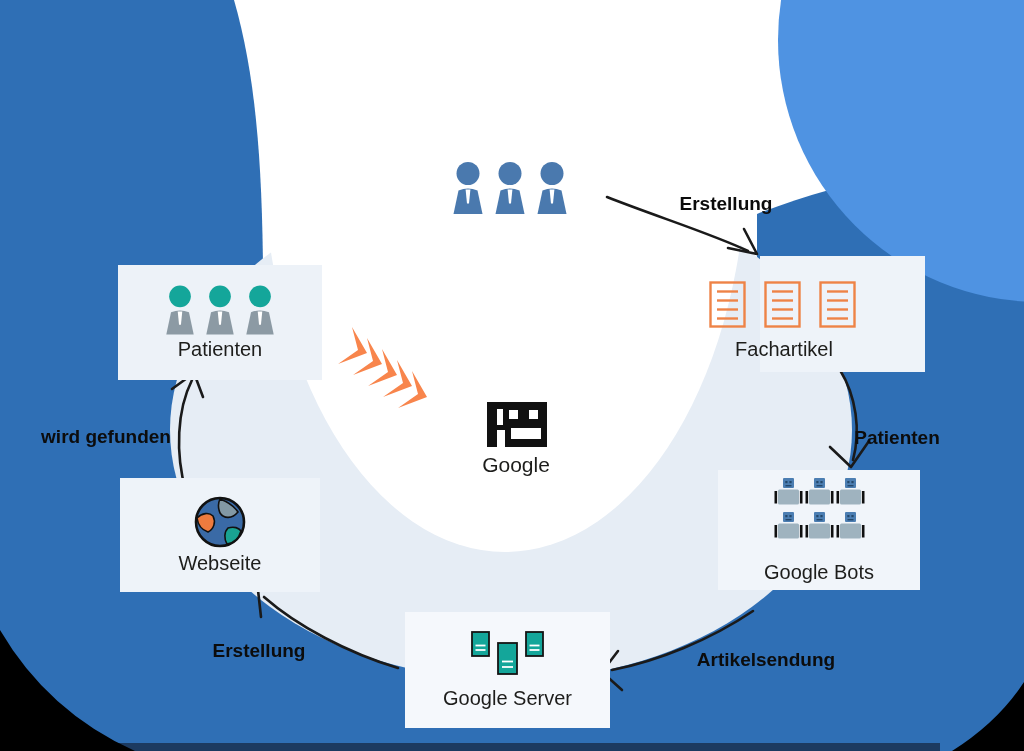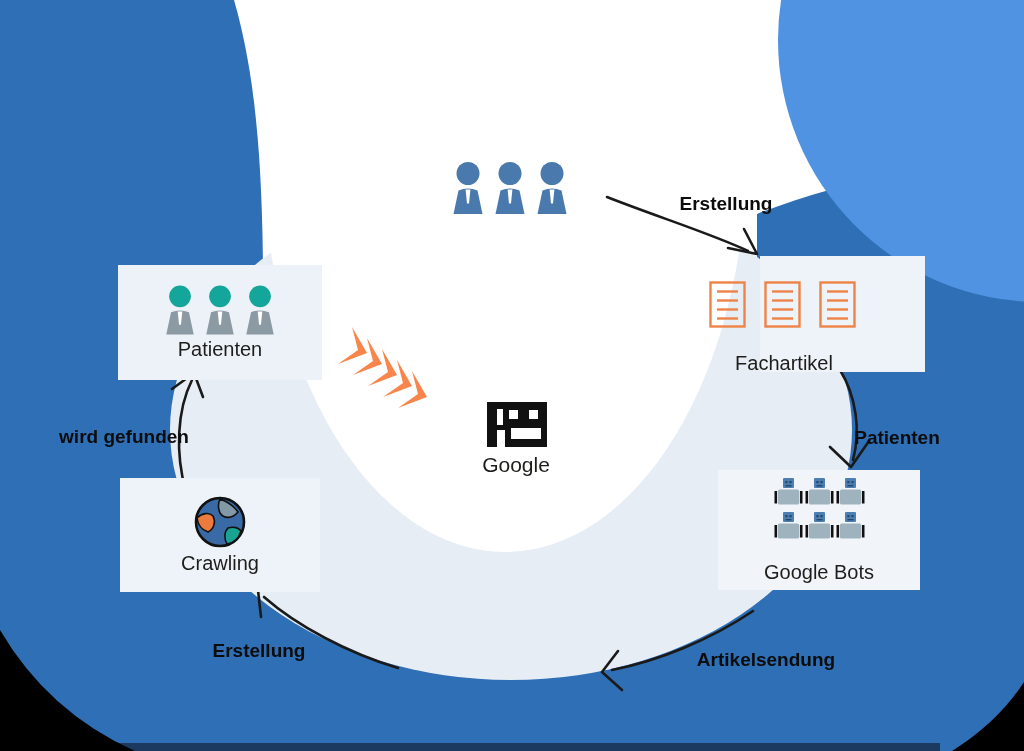--- a/index.html
+++ b/index.html
@@ -144,21 +144,21 @@
     <svg width="37" height="47" viewBox="0 0 37 47">
       <rect x="1.5" y="1.5" width="34" height="44" fill="none" stroke="var(--doc-orange,#ee8347)" stroke-width="2.4"></rect>
       <g stroke="var(--doc-orange,#ee8347)" stroke-width="2.4">
         <line x1="8" y1="10.5" x2="29" y2="10.5"></line>
           <line x1="8" y1="19.5" x2="29" y2="19.5"></line>
         <line x1="8" y1="28.5" x2="29" y2="28.5"></line>
           <line x1="8" y1="37.5" x2="29" y2="37.5"></line>
       </g>
     </svg>
   </div>
-  <div class="abs-label" style="left:784px;top:352px">Fachartikel</div>
+  <div class="abs-label" style="left:784px;top:338px">Fachartikel</div>
 
   <div class="card" style="left:718px;top:470px;width:202px;height:120px;background:#f1f5fa">
     <div class="icon-row" style="gap:2px">
       <svg width="29" height="27" viewBox="0 0 28 27">
         <rect x="8.5" y="0" width="11" height="10" rx="1" fill="#4c7eb2"></rect>
         <rect x="10.8" y="3" width="2.2" height="2.2" fill="#24486b"></rect>
           <rect x="14.9" y="3" width="2.2" height="2.2" fill="#24486b"></rect>
         <rect x="11" y="7" width="6" height="1.4" fill="#24486b"></rect>
         <rect x="0" y="13" width="2.6" height="12.5" fill="#101010"></rect>
           <rect x="25.4" y="13" width="2.6" height="12.5" fill="#101010"></rect>
@@ -208,42 +208,62 @@
           <rect x="14.9" y="3" width="2.2" height="2.2" fill="#24486b"></rect>
         <rect x="11" y="7" width="6" height="1.4" fill="#24486b"></rect>
         <rect x="0" y="13" width="2.6" height="12.5" fill="#101010"></rect>
           <rect x="25.4" y="13" width="2.6" height="12.5" fill="#101010"></rect>
         <rect x="3.5" y="11.5" width="21" height="15" rx="1.5" fill="#9fb3bf"></rect>
       </svg>
     </div>
     <div class="node-label" style="margin-top:22px">Google Bots</div>
   </div>
 
+  <div class="card" style="left:405px;top:612px;width:205px;height:116px;background:#f5f8fc">
+    <div class="icon-row" style="gap:7px">
+      <svg width="19" height="26" viewBox="0 0 19 26">
+        <rect x="1" y="1" width="17" height="24" fill="var(--teal,#14a69a)" stroke="#141414" stroke-width="1.8"></rect>
+        <line x1="4.5" y1="14.5" x2="14.5" y2="14.5" stroke="#fff" stroke-width="1.8"></line>
+        <line x1="4.5" y1="19" x2="14.5" y2="19" stroke="#fff" stroke-width="1.8"></line>
+      </svg>
+      <svg width="21" height="33" viewBox="0 0 21 33" style="margin-top:11px">
+        <rect x="1" y="1" width="19" height="31" fill="var(--teal,#14a69a)" stroke="#141414" stroke-width="1.8"></rect>
+        <line x1="5" y1="19.5" x2="16" y2="19.5" stroke="#fff" stroke-width="1.8"></line>
+        <line x1="5" y1="25" x2="16" y2="25" stroke="#fff" stroke-width="1.8"></line>
+      </svg>
+      <svg width="19" height="26" viewBox="0 0 19 26">
+        <rect x="1" y="1" width="17" height="24" fill="var(--teal,#14a69a)" stroke="#141414" stroke-width="1.8"></rect>
+        <line x1="4.5" y1="14.5" x2="14.5" y2="14.5" stroke="#fff" stroke-width="1.8"></line>
+        <line x1="4.5" y1="19" x2="14.5" y2="19" stroke="#fff" stroke-width="1.8"></line>
+      </svg>
+    </div>
+    <div class="node-label" style="margin-top:12px">Google Server</div>
+  </div>
 
   <div class="card" style="left:120px;top:478px;width:200px;height:114px;background:#eef3f9">
     <svg width="52" height="52" viewBox="0 0 52 52">
       <circle cx="26" cy="26" r="24" fill="#3a6aa6" stroke="#111" stroke-width="2.6"></circle>
       <path d="M26,3 C34,6 40,10 44,16 C38,23 30,23 26,17 C24,12 24,7 26,3 Z" fill="#8399a5" stroke="#111" stroke-width="1.6"></path>
       <path d="M3,22 C8,17 15,16 19,20 C22,26 20,33 14,36 C8,34 4,29 3,22 Z" fill="#ee7b3e" stroke="#111" stroke-width="1.6"></path>
       <path d="M34,32 C40,30 45,32 47,35 C45,42 40,47 33,48 C30,43 30,36 34,32 Z" fill="#19a392" stroke="#111" stroke-width="1.6"></path>
     </svg>
-    <div class="node-label" style="margin-top:4px">Crawling</div>
+    <div class="node-label" style="margin-top:4px">Webseite</div>
   </div>
 
   <div class="free" style="left:487px;top:402px">
     <svg width="60" height="45" viewBox="0 0 60 45">
       <rect x="0" y="0" width="60" height="45" fill="#111111"></rect>
       <rect x="10" y="7" width="6" height="16" fill="#ffffff"></rect>
       <rect x="22" y="8" width="9" height="9" fill="#ffffff"></rect>
       <rect x="42" y="8" width="9" height="9" fill="#ffffff"></rect>
       <rect x="10" y="28" width="8" height="17" fill="#ffffff"></rect>
       <rect x="24" y="26" width="30" height="11" fill="#ffffff"></rect>
     </svg>
   </div>
   <div class="abs-label" style="left:516px;top:453px;font-size:21px">Google</div>
 
   <div class="arrow-label" style="left:726px;top:194px">Erstellung</div>
   <div class="arrow-label" style="left:897px;top:428px">Patienten</div>
   <div class="arrow-label" style="left:766px;top:650px">Artikelsendung</div>
   <div class="arrow-label" style="left:259px;top:641px">Erstellung</div>
-  <div class="arrow-label" style="left:124px;top:427px">wird gefunden</div>
+  <div class="arrow-label" style="left:106px;top:427px">wird gefunden</div>
 
 </div>
 
 </body></html>

